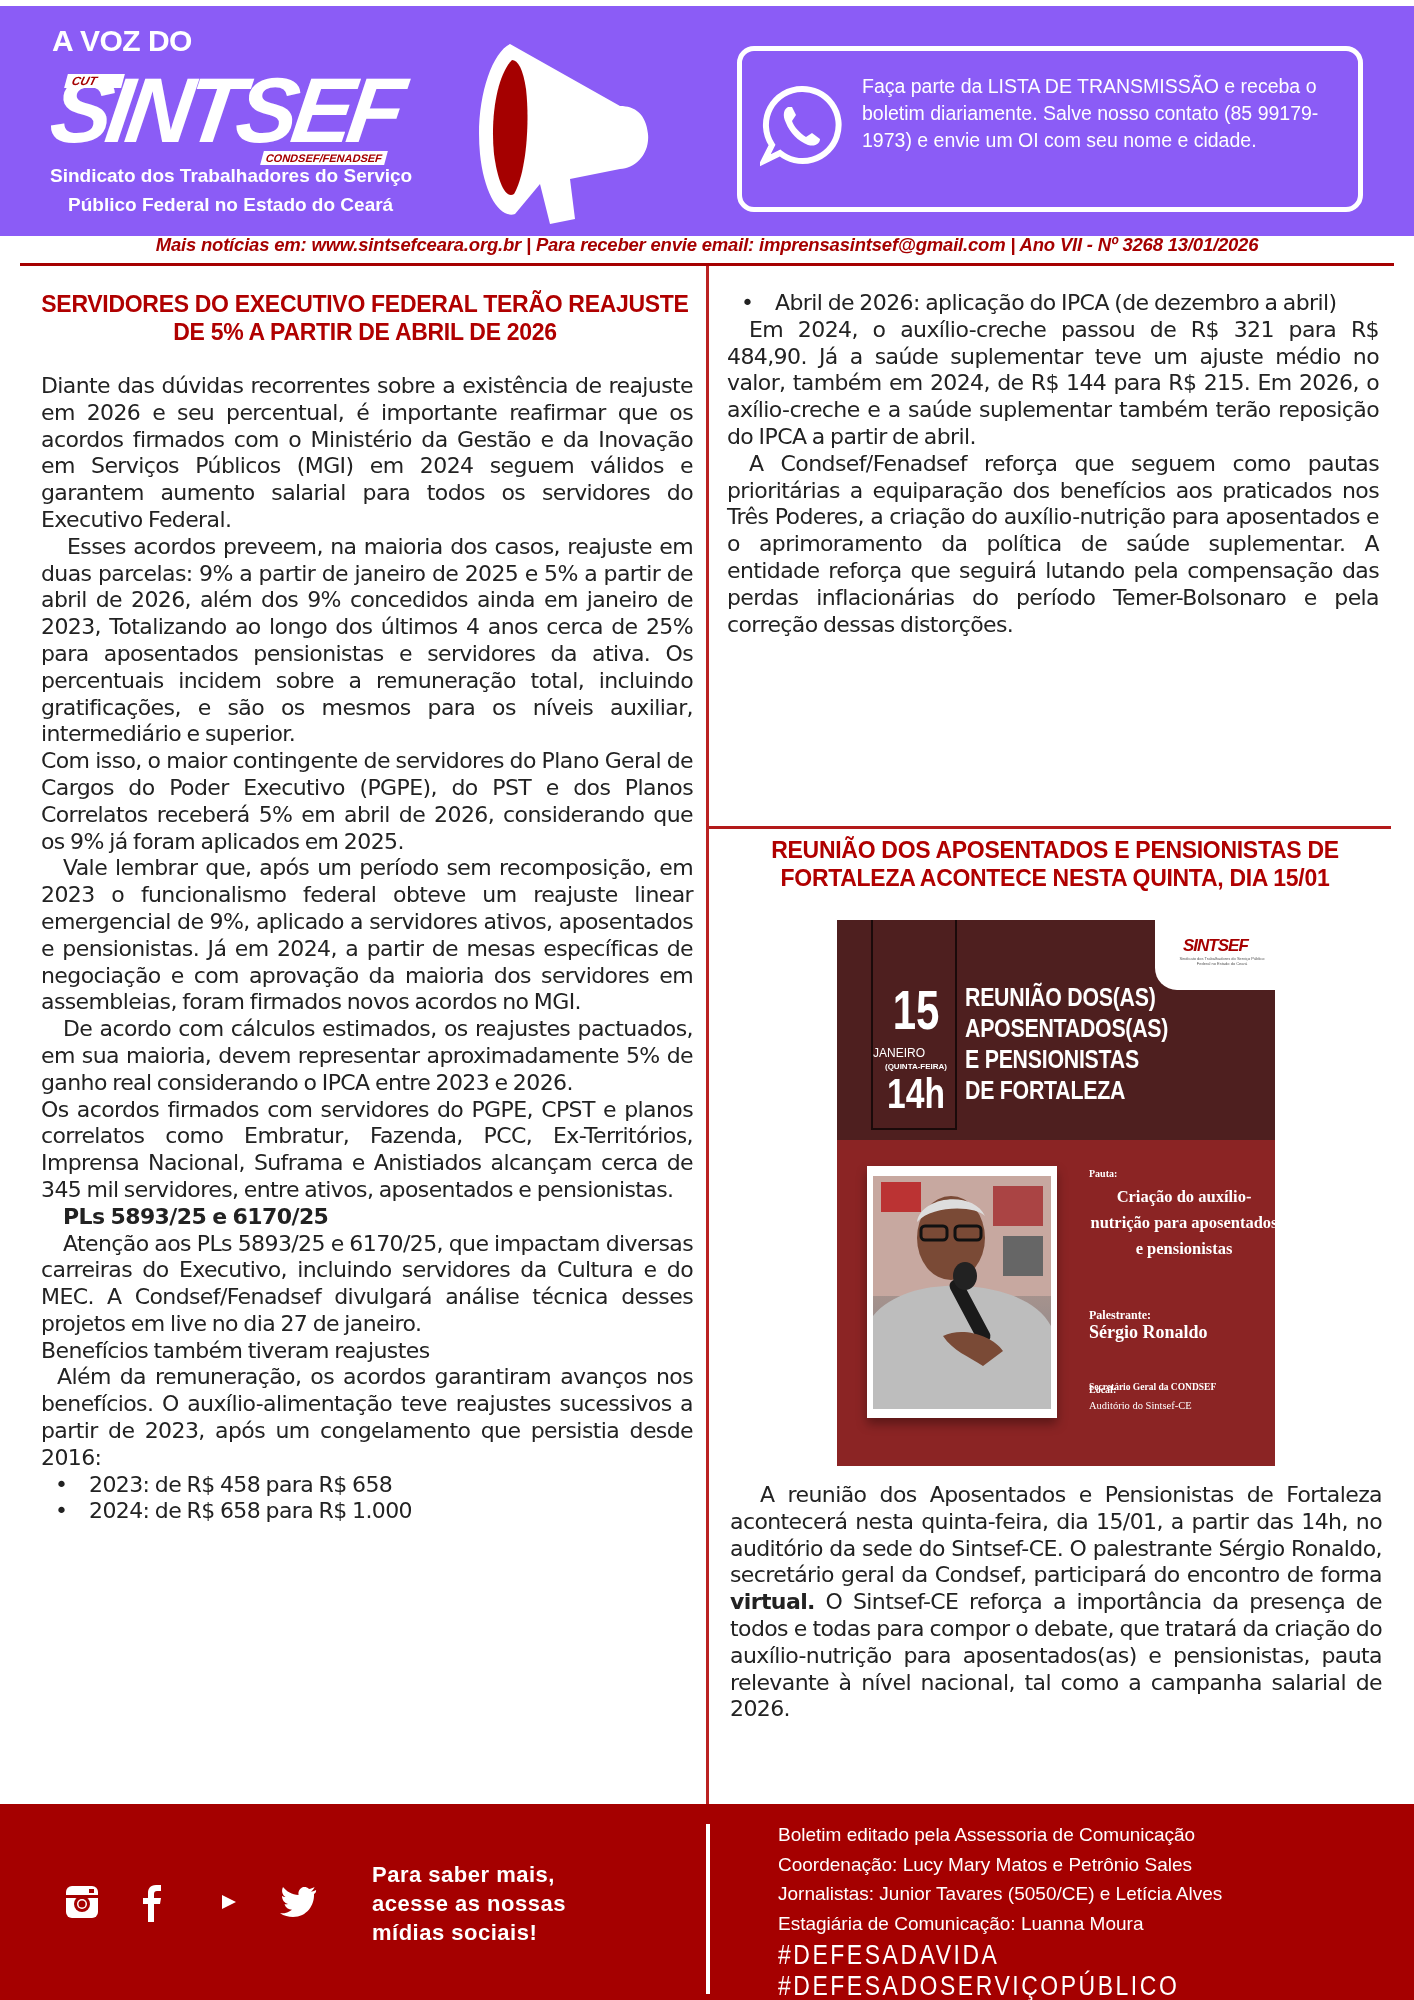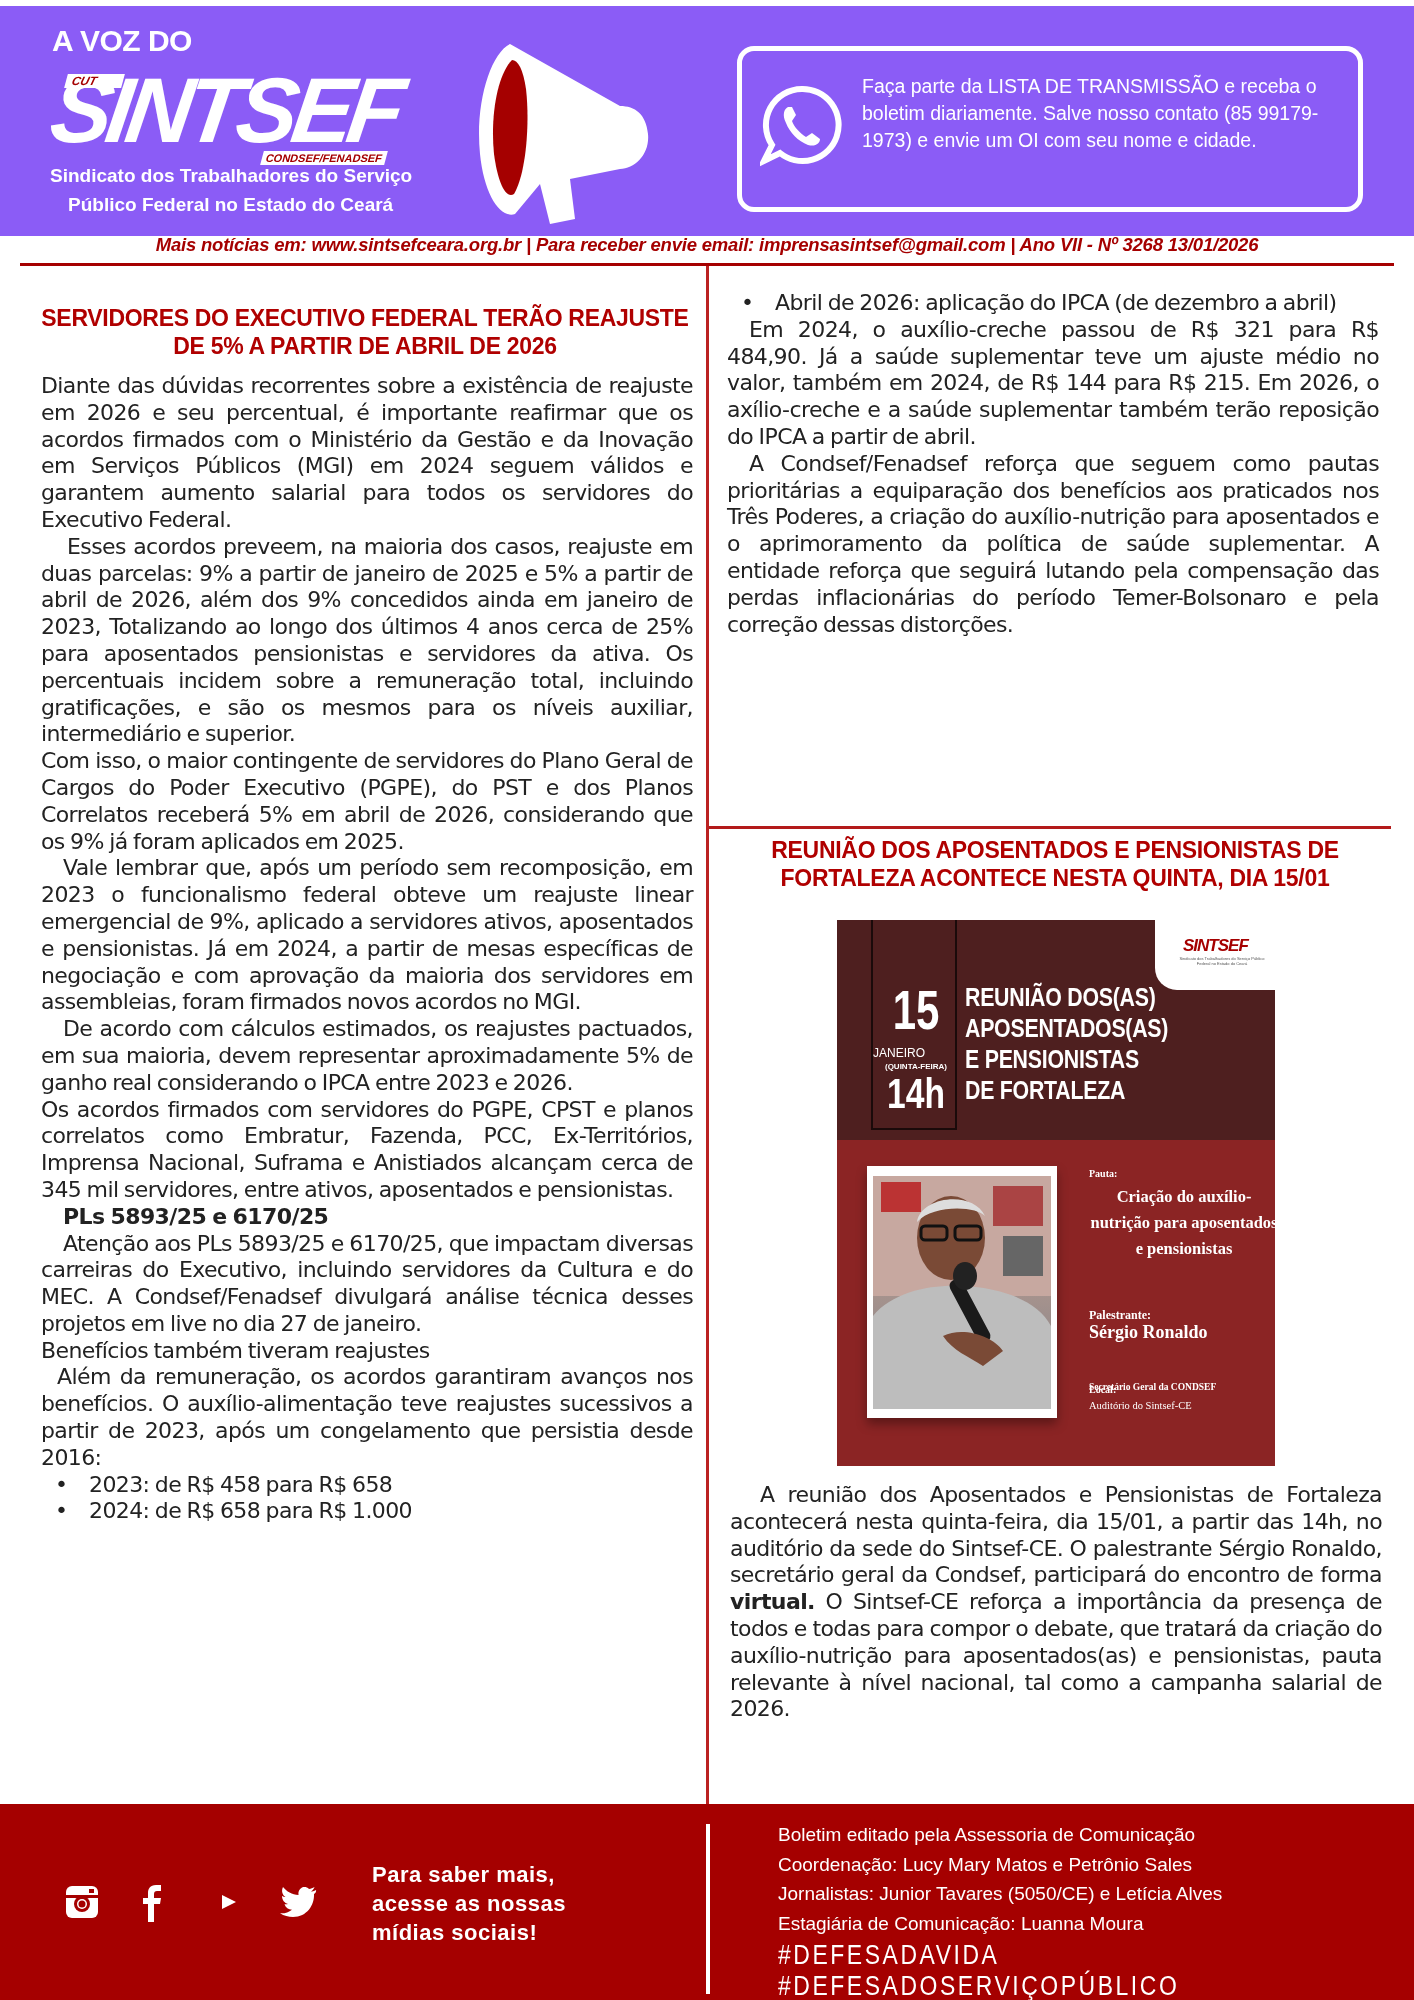--- a/index.html
+++ b/index.html
@@ -20,21 +20,21 @@
   .wa-icon { position: absolute; left: 18px; top: 32px; width: 84px; height: 84px; }
   .wa-text { position: absolute; left: 120px; top: 22px; width: 480px; color: #fff; font-family: "Liberation Sans", sans-serif; font-size: 19.5px; line-height: 27px; }
 
   .infobar { position: absolute; left: 0; top: 234px; width: 1414px; text-align: center; font-family: "Liberation Sans", sans-serif; font-style: italic; font-weight: bold; font-size: 18.5px; color: #a50000; letter-spacing: -0.2px; }
   .rule-top { position: absolute; left: 20px; top: 263px; width: 1374px; height: 3px; background: #a50000; }
   .col-divider { position: absolute; left: 706px; top: 266px; width: 3px; height: 1538px; background: #b22; }
   .right-rule { position: absolute; left: 709px; top: 826px; width: 682px; height: 3px; background: #b31a1a; }
 
   
   .headline { position: absolute; color: #b00000; font-family: "Liberation Sans", sans-serif; font-weight: bold; font-size: 23px; line-height: 28px; text-align: center; letter-spacing: -0.3px; }
-  .h1 { left: 40px; top: 304px; width: 650px; text-align: center; }
+  .h1 { left: 40px; top: 290px; width: 650px; text-align: center; }
   .h2 { left: 725px; top: 836px; width: 660px; }
 
   .body-text { position: absolute; font-family: "DejaVu Sans", sans-serif; font-size: 22px; line-height: 26.8px; color: #222; text-align: justify; letter-spacing: -0.6px; word-spacing: -1px; }
   .col-left { left: 41px; top: 373px; width: 652px; }
   .col-right-top { left: 727px; top: 290px; width: 652px; }
   .col-right-bottom { left: 730px; top: 1482px; width: 652px; }
 
   .body-text p { margin: 0; }
   .indent { text-indent: 22px; }
   .subhead { font-weight: bold; text-indent: 22px; }

